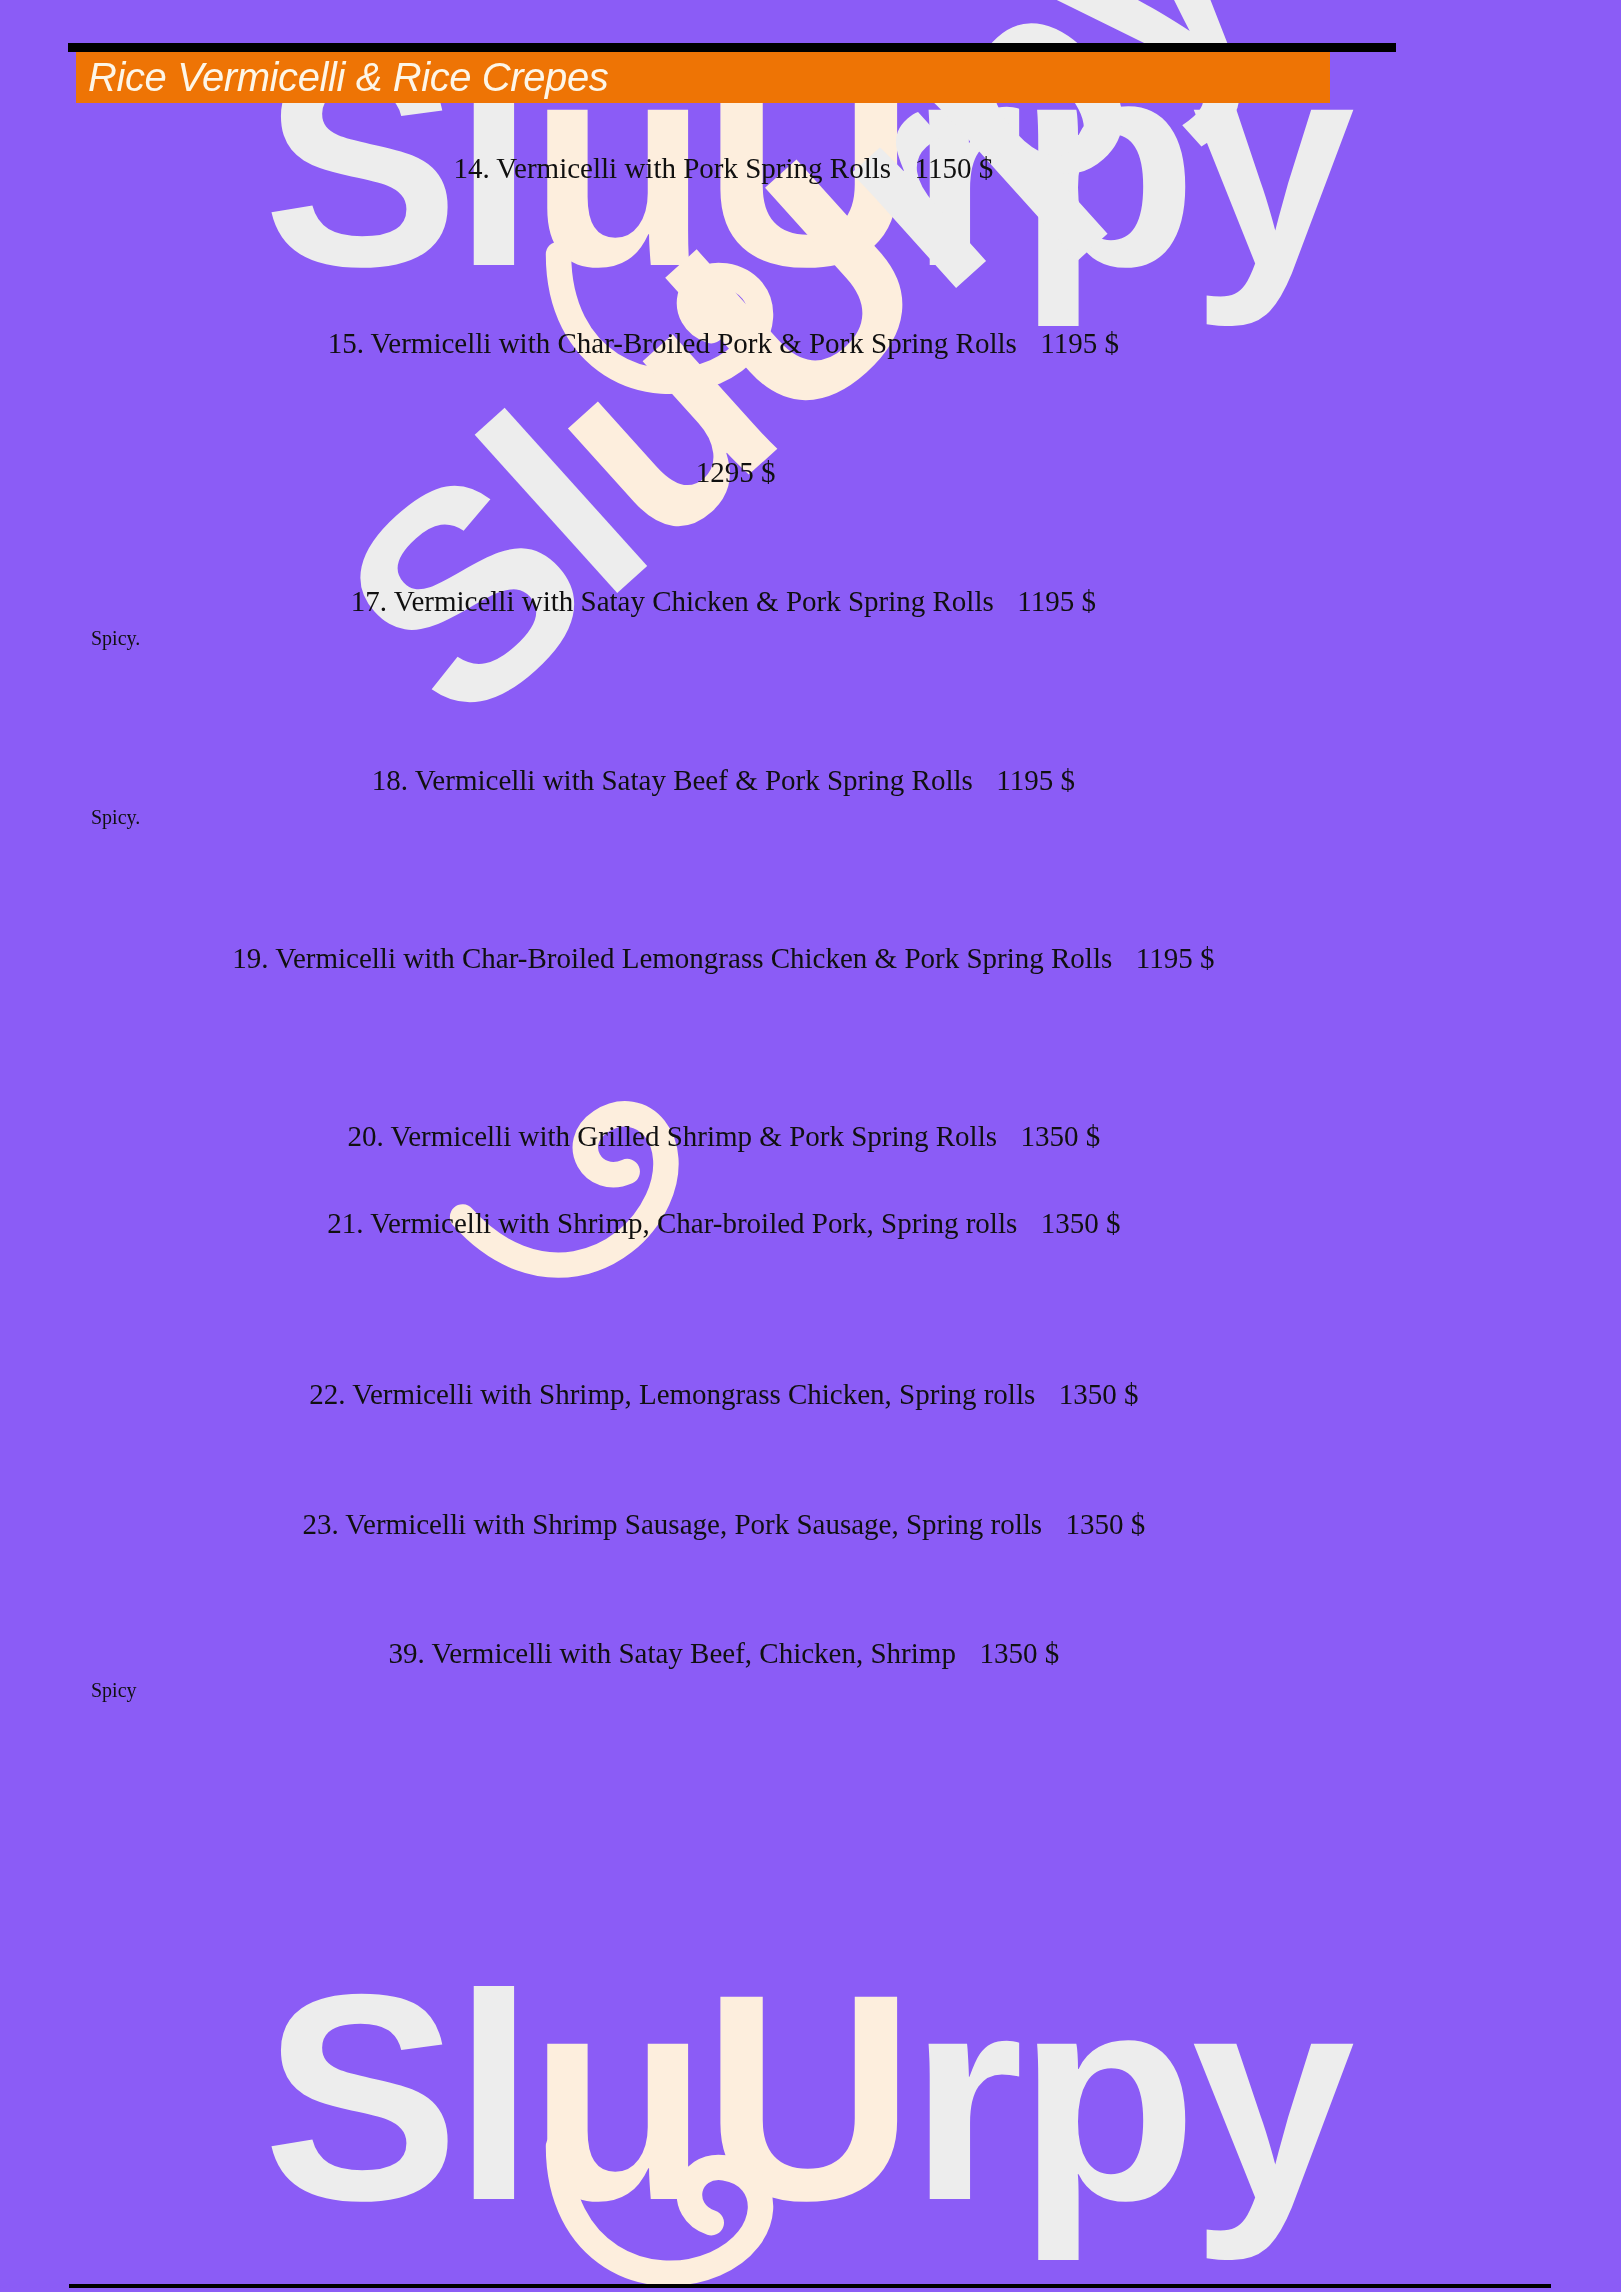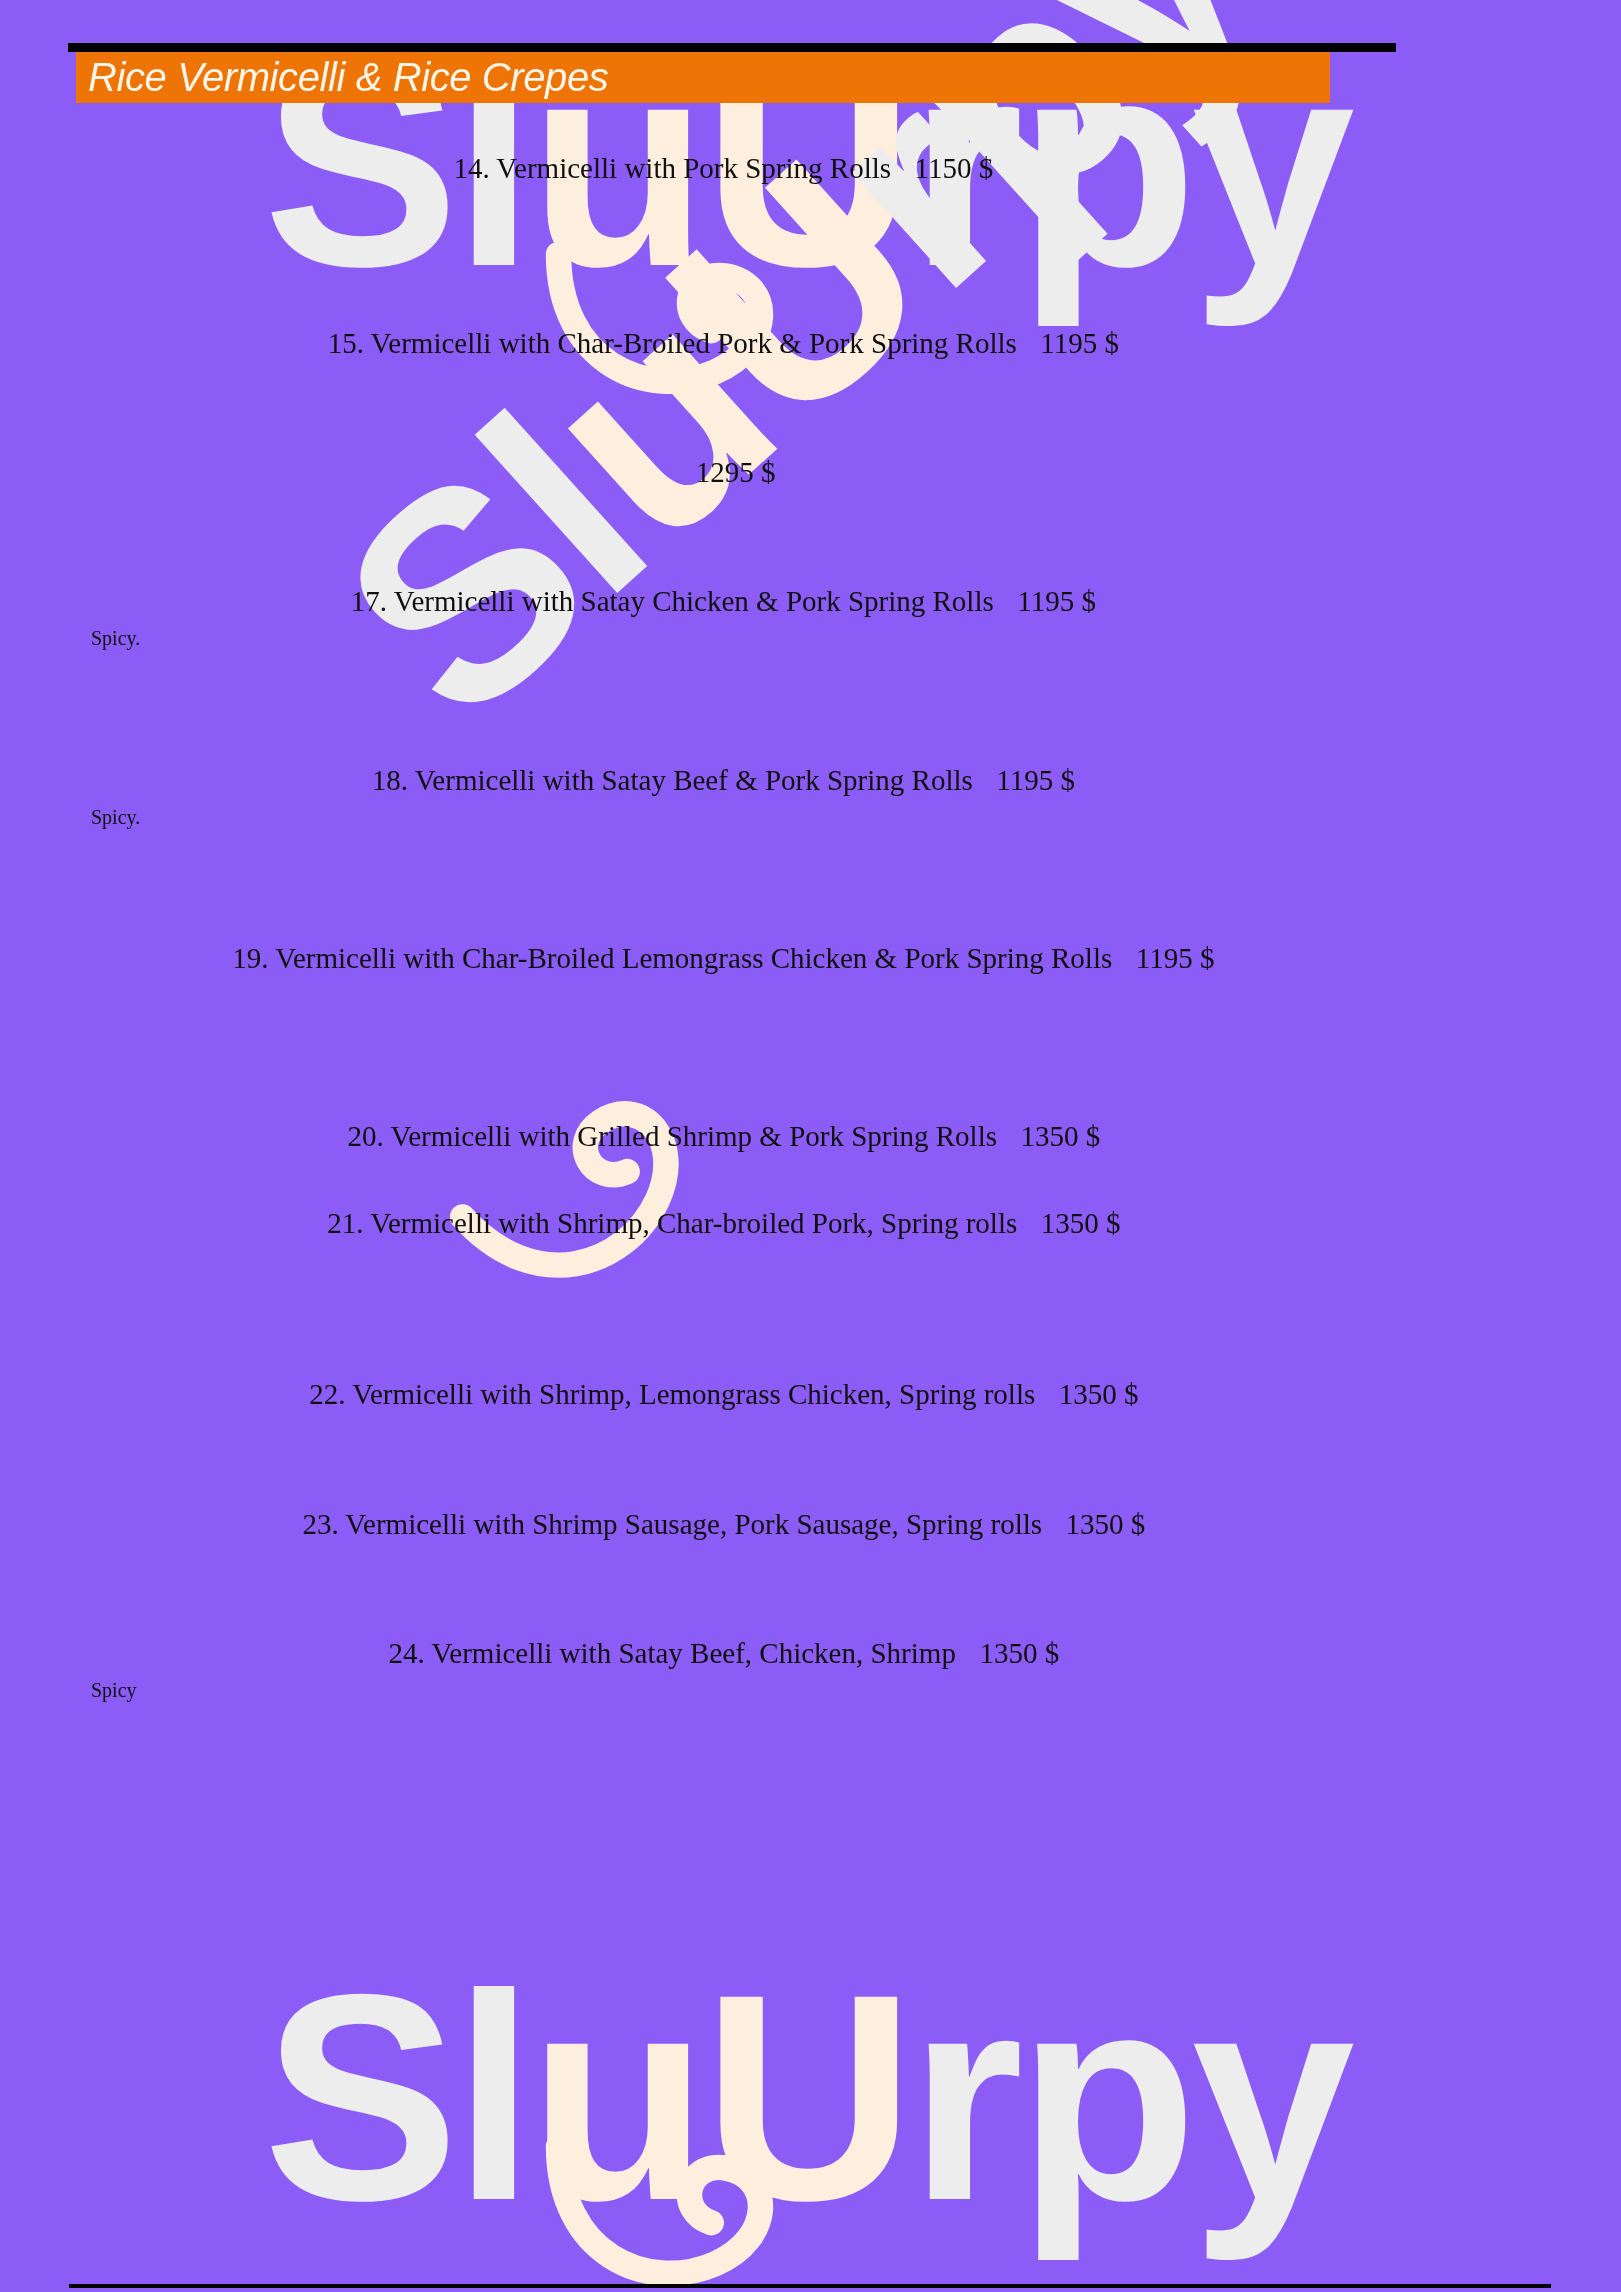--- a/index.html
+++ b/index.html
@@ -234,21 +234,21 @@
         </div>
       </div>
       <div class="menu-row" style="top: 1505px;">
         <div class="row-line">
           <div class="item-name">23. Vermicelli with Shrimp Sausage, Pork Sausage, Spring rolls</div>
           <div class="item-price">1350 $</div>
         </div>
       </div>
       <div class="menu-row" style="top: 1634px;">
         <div class="row-line">
-          <div class="item-name">24. Vermicelli with Satay Beef, Chicken, Shrimp</div>
+          <div class="item-name">39. Vermicelli with Satay Beef, Chicken, Shrimp</div>
           <div class="item-price">1350 $</div>
         </div>
         <div class="item-desc">Spicy</div>
       </div>
     </div>
 
   <div id="rule-bottom"></div>
 
 </div>
 

